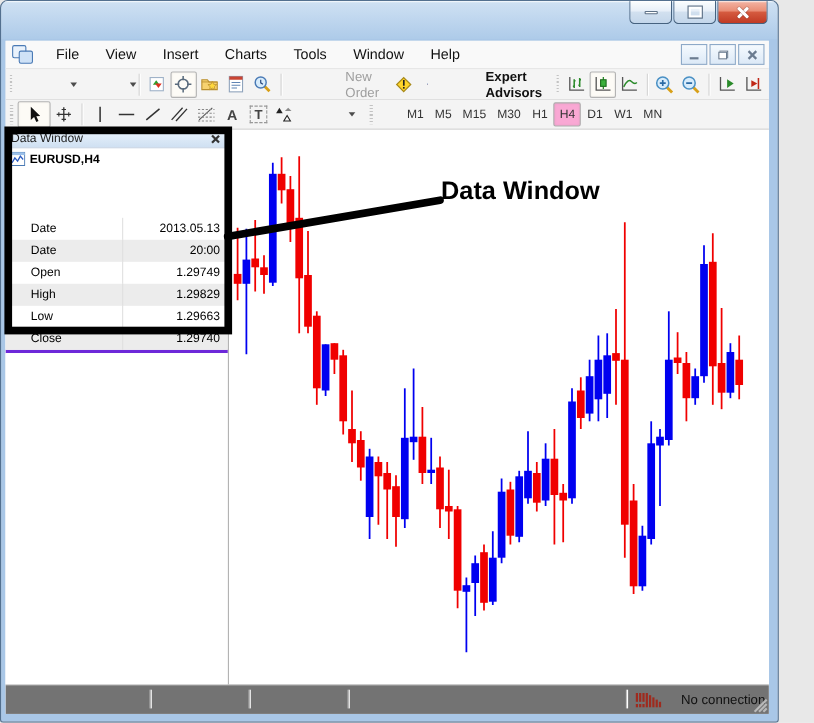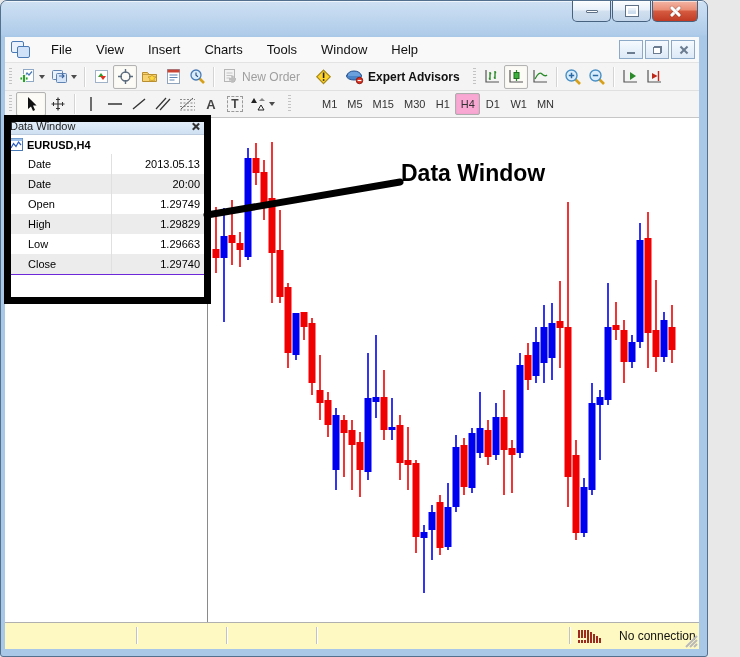--- a/index.html
+++ b/index.html
@@ -60,21 +60,21 @@
 
   
   .toolbar{ display:flex; align-items:center; background:#f4f4f4; padding:0 2px; }
   .toolbar1{ height:28px; border-bottom:1px solid #e0e0e0; }
   .toolbar2{ height:27px; border-bottom:1px solid #c6c6c6; }
   .grip{ width:5px; height:18px; margin:0 4px 0 2px;
     background:repeating-linear-gradient(#c3c3c3 0 1px, transparent 1px 3px);
     width:3px; }
   .tsep{ width:1px; height:20px; background:#d4d4d4; margin:0 4px; box-shadow:1px 0 0 #fff; }
   .tbtn{ height:24px; min-width:24px; display:flex; align-items:center; justify-content:center;
-    border:1px solid transparent; border-radius:2px; padding:0 2px; cursor:pointer; }
+    border:1px solid transparent; border-radius:2px; padding:0 2px; cursor:pointer;gap:48px; }
   .tbtn.pressed{ background:#fdfbf6; border-color:#b3b3b3; box-shadow:inset 0 0 2px rgba(0,0,0,.08); }
   .tbtn.disabled{ cursor:default; }
   .tbtn .lbl{ font-size:12px; margin-left:4px; color:#111; font-weight:bold; }
   .tbtn.disabled .lbl{ color:#9e9e9e; font-weight:normal; }
   .caret{ width:0; height:0; border-left:3px solid transparent; border-right:3px solid transparent;
     border-top:4px solid #4c4c4c; margin-left:3px; }
   .tf-btn{ height:22px; min-width:25px; padding:0 4px; display:flex; align-items:center; justify-content:center;
     font-size:11px; font-weight:normal; color:#333; border:1px solid transparent; border-radius:2px; cursor:pointer; }
   .tf-btn.pressed{ background:#f9a8d4; border-color:#adadad; box-shadow:inset 0 0 2px rgba(0,0,0,.1); }
 
@@ -85,38 +85,38 @@
     background:linear-gradient(#eaf3fc,#cfe0f2); border-bottom:1px solid #bccbdd;
     font-size:11px; color:#222; }
   .dw-close{ margin-left:auto; width:13px; height:13px; display:flex; align-items:center;
     justify-content:center; cursor:pointer; position:relative; }
   .dw-close::before,.dw-close::after{ content:""; position:absolute; left:6px; top:2px;
     width:1.6px; height:9px; background:#333; }
   .dw-close::before{ transform:rotate(45deg); } .dw-close::after{ transform:rotate(-45deg); }
   .dw-symbol{ height:19px; display:flex; align-items:center; padding:0 4px;
     font-size:11px; font-weight:bold; color:#000; background:#fff; }
   .dw-symbol svg{ margin-right:4px; }
-  .dw-table{ border-bottom:1px solid #6d28d9; }
+  .dw-table{ border-bottom:3px solid #6d28d9;margin-top:44px; }
   .dw-row{ height:20px; display:flex; align-items:center; font-size:11px; color:#000; }
   .dw-row:nth-child(even){ background:#ececec; }
   .dw-row .lab{ width:106px; padding-left:23px; }
   .dw-row .val{ flex:1; text-align:right; padding-right:7px; border-left:1px solid #e0e0e0;
     height:100%; display:flex; align-items:center; justify-content:flex-end; }
   .dw-fill{ flex:1; background:#fff; }
 
   .chart-area{ flex:1; position:relative; background:#ffffff; overflow:hidden; }
   .chart-area svg{ position:absolute; left:0; top:0; }
 
   
   .annotation-layer{ position:absolute; inset:0; pointer-events:none; z-index:40; }
   .annotation-label{ position:absolute; left:400px; top:159px; font-size:23px; font-weight:bold;
     color:#000; letter-spacing:0px; pointer-events:none; z-index:41; white-space:nowrap; }
 
   
-  .statusbar{ height:26px; background:#fef9c3; position:relative;
+  .statusbar{ height:26px; background:#737373; position:relative;
     display:flex; align-items:center; font-size:12px; color:#111; }
   .ssep{ position:absolute; top:4px; width:1px; height:17px; background:#c2c2c2; box-shadow:1px 0 0 #fff; }
   .status-conn{ position:absolute; left:572px; top:0; height:100%; display:flex; align-items:center; }
   .status-conn svg{ margin-right:14px; }
   .resize-grip{ position:absolute; right:1px; bottom:1px; width:15px; height:15px; cursor:nwse-resize; }
 
   
   .ic{ display:block; }
 </style>
 </head>

